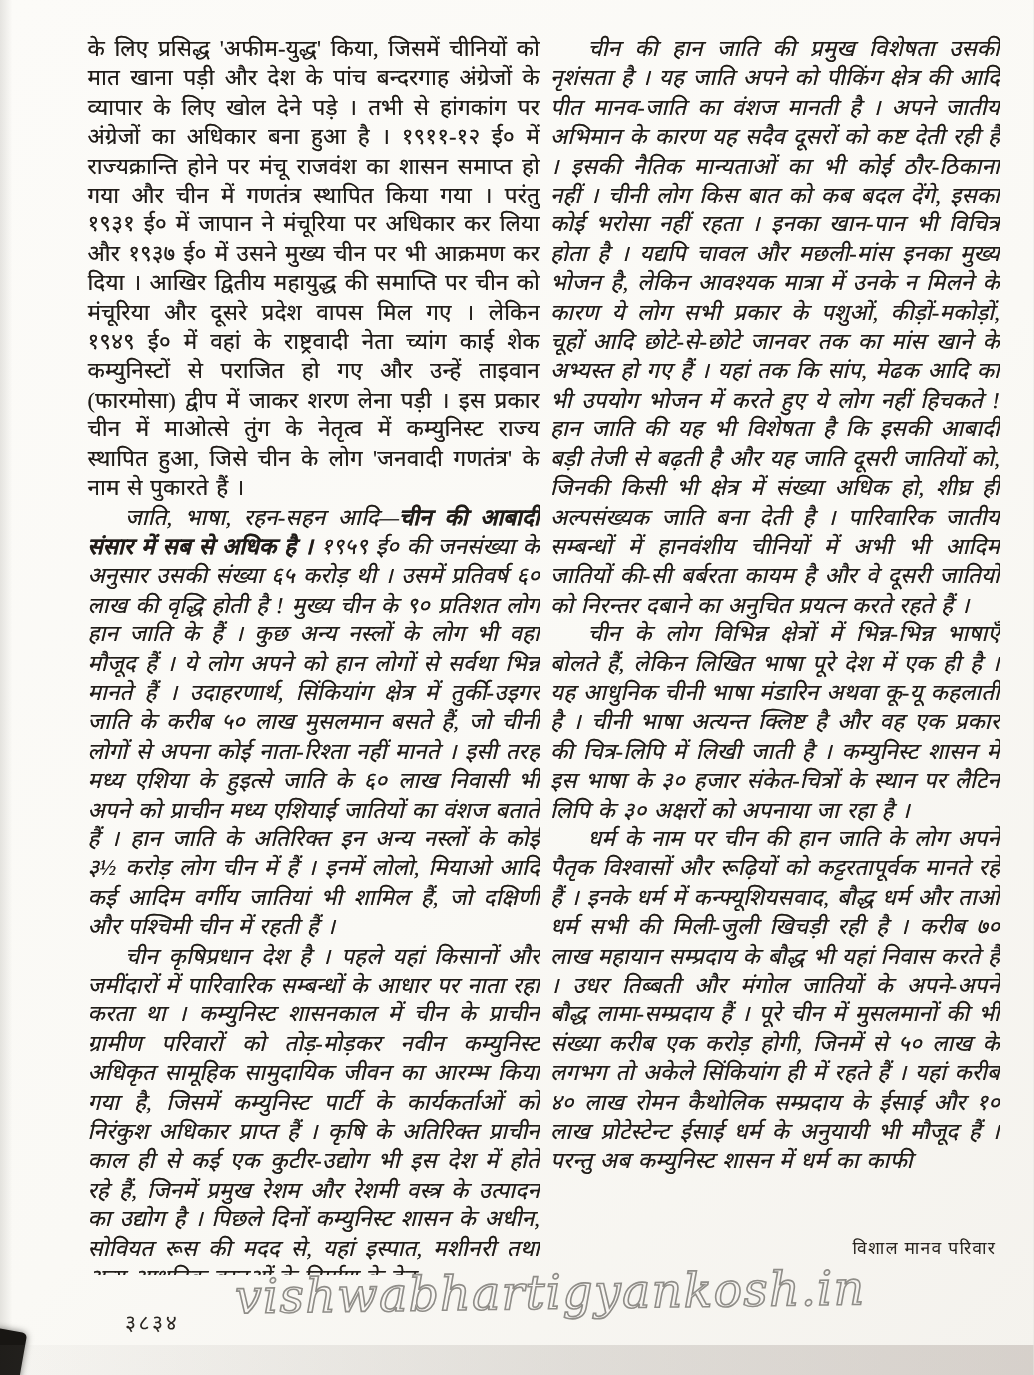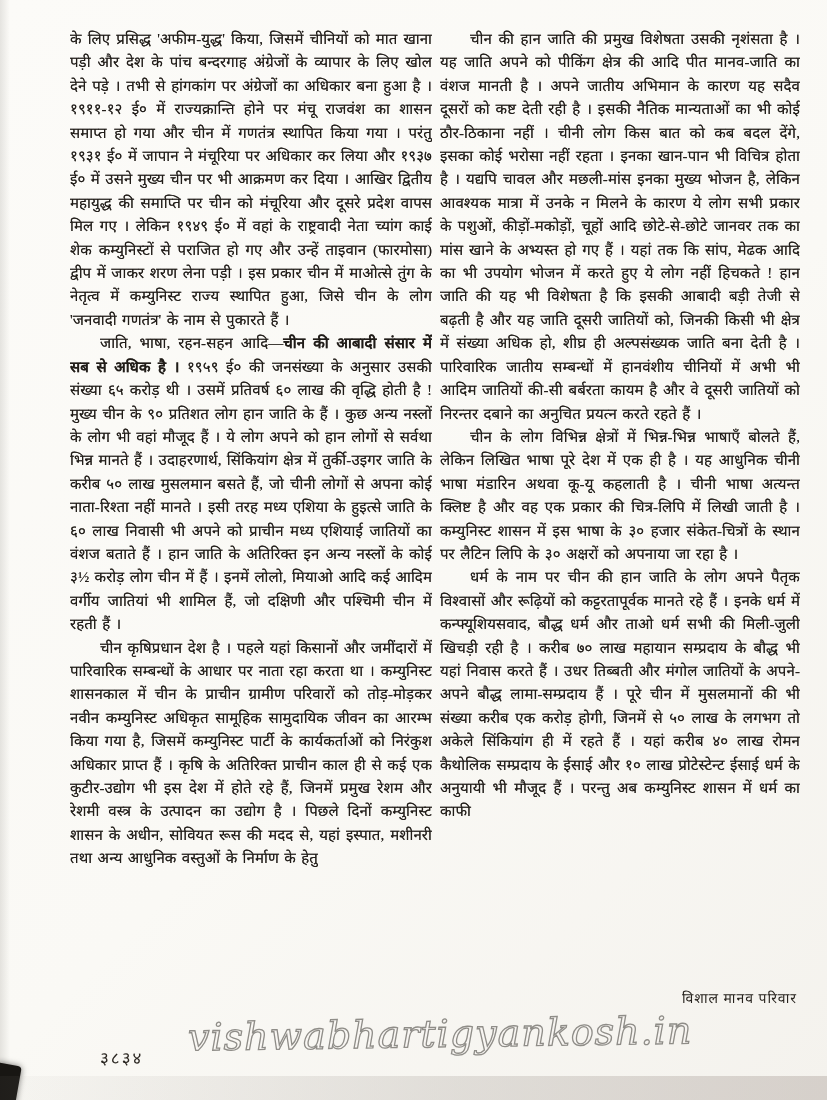--- a/index.html
+++ b/index.html
@@ -14,30 +14,30 @@
     background: linear-gradient(135deg, #fcfbf8 0%, #faf9f5 55%, #f4f2ed 100%);
     overflow: hidden;
   }
   .col {
     position: absolute;
     top: 28px;
     height: 992px;
     overflow: hidden;
     text-align: justify;
     color: #201c18;
-    font-size: 15px;
+    font-size: 18px;
     line-height: 23.4px;
     letter-spacing: 0.1px;
     word-spacing: 1.5px;
     text-shadow: 0 0 0.5px rgba(32,28,24,0.65);
   }
   .col-left  { left: 70px;  width: 362px; }
   .col-right { left: 440px; width: 360px; }
   .col p { margin: 0; }
-  .col p.indent { text-indent: 30px; }
+  .col p.indent { text-indent: 30px; font-style: italic; }
   .lead-heading { font-weight: normal; }
   .bold-run { font-weight: bold; }
   .page-number {
     position: absolute;
     left: 100px; top: 1046px;
     font-size: 17px; color: #2a2621;
     letter-spacing: 2px;
     text-align: right;
   }
   .footer-title {

